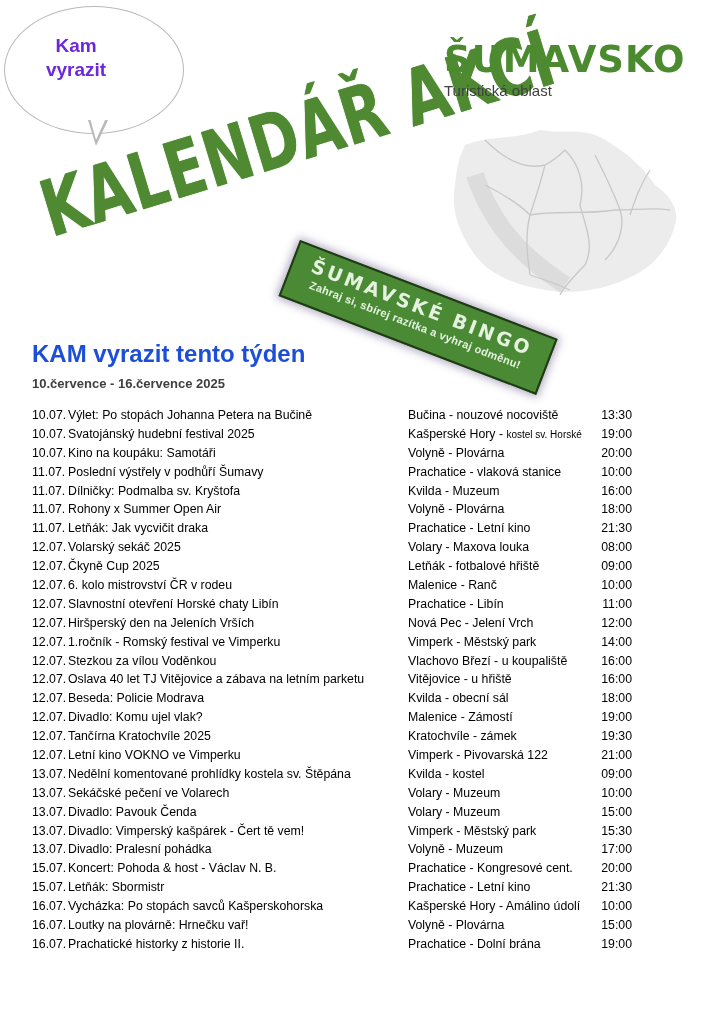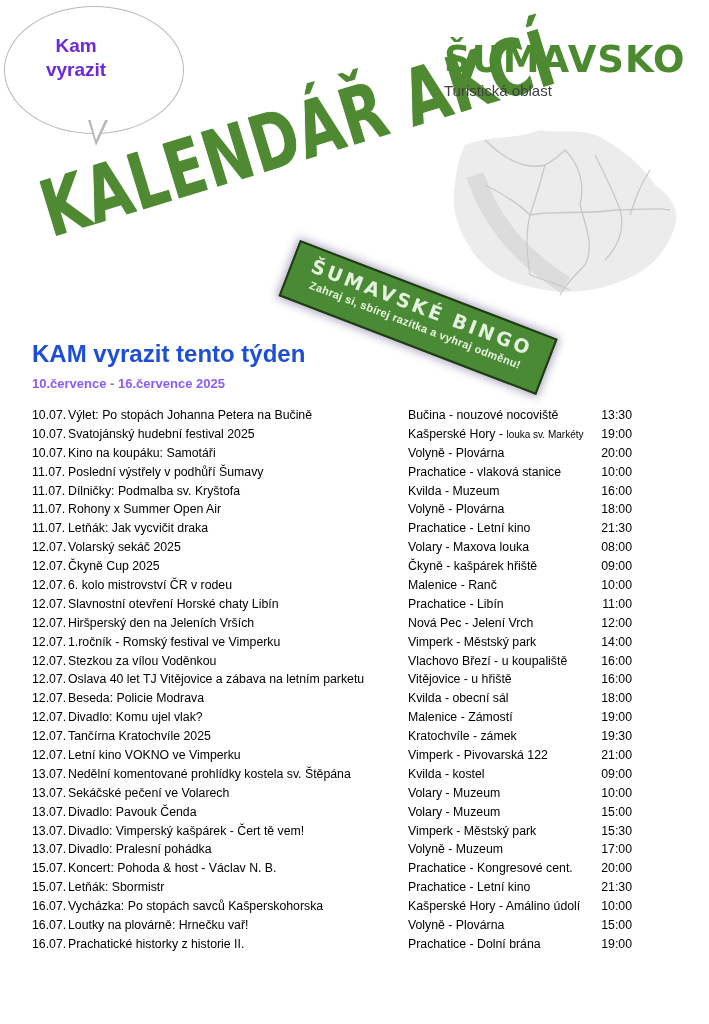--- a/index.html
+++ b/index.html
@@ -32,21 +32,21 @@
 
   .bingo { position: absolute; left: 300px; top: 240px; width: 272px; height: 56px;
            background: #4a8a35; border: 2px solid #1f3a14; transform-origin: left top;
            transform: rotate(21deg); box-shadow: 0 0 8px 2px rgba(80,60,120,0.45);
            text-align: center; color: #e5f2df; }
   .bingo-title { font-family: "DejaVu Sans", sans-serif; font-weight: bold; font-size: 19px;
                  letter-spacing: 3px; margin-top: 6px; line-height: 22px; }
   .bingo-sub { font-weight: bold; font-size: 11px; margin-top: 2px; letter-spacing: 0.3px; }
 
   .heading { position: absolute; left: 32px; top: 340px; font-weight: bold; font-size: 24px; color: #1d4ed8; }
-  .subheading { position: absolute; left: 32px; top: 376px; font-weight: bold; font-size: 13px; color: #8b5cf6; }
+  .subheading { position: absolute; left: 32px; top: 376px; font-weight: bold; font-size: 13px; color: #404040; }
 
   .events { position: absolute; left: 32px; top: 406px; width: 610px; }
   .row { display: flex; height: 18.9px; line-height: 18.9px; font-size: 12.3px; color: #000000; white-space: nowrap; }
   .c-date { width: 36px; }
   .c-name { width: 340px; overflow: hidden; }
   .c-place { width: 190px; overflow: hidden; }
   .c-time { width: 34px; text-align: right; }
   .small { font-size: 10px; }
 </style>
 </head>
@@ -91,21 +91,21 @@
 <div class="events" id="events">
     <div class="row">
       <span class="c-date">10.07.</span>
       <span class="c-name">Výlet: Po stopách Johanna Petera na Bučině</span>
       <span class="c-place"><span>Bučina - nouzové nocoviště</span></span>
       <span class="c-time">13:30</span>
     </div>
     <div class="row">
       <span class="c-date">10.07.</span>
       <span class="c-name">Svatojánský hudební festival 2025</span>
-      <span class="c-place"><span>Kašperské Hory - </span><span class="small">louka sv. Markéty</span></span>
+      <span class="c-place"><span>Kašperské Hory - </span><span class="small">kostel sv. Horské</span></span>
       <span class="c-time">19:00</span>
     </div>
     <div class="row">
       <span class="c-date">10.07.</span>
       <span class="c-name">Kino na koupáku: Samotáři</span>
       <span class="c-place"><span>Volyně  - Plovárna</span></span>
       <span class="c-time">20:00</span>
     </div>
     <div class="row">
       <span class="c-date">11.07.</span>
@@ -133,21 +133,21 @@
     </div>
     <div class="row">
       <span class="c-date">12.07.</span>
       <span class="c-name">Volarský sekáč 2025</span>
       <span class="c-place"><span>Volary - Maxova louka</span></span>
       <span class="c-time">08:00</span>
     </div>
     <div class="row">
       <span class="c-date">12.07.</span>
       <span class="c-name">Čkyně Cup 2025</span>
-      <span class="c-place"><span>Čkyně - kašpárek hřiště</span></span>
+      <span class="c-place"><span>Letňák - fotbalové hřiště</span></span>
       <span class="c-time">09:00</span>
     </div>
     <div class="row">
       <span class="c-date">12.07.</span>
       <span class="c-name">6. kolo mistrovství ČR v rodeu</span>
       <span class="c-place"><span>Malenice - Ranč</span></span>
       <span class="c-time">10:00</span>
     </div>
     <div class="row">
       <span class="c-date">12.07.</span>

